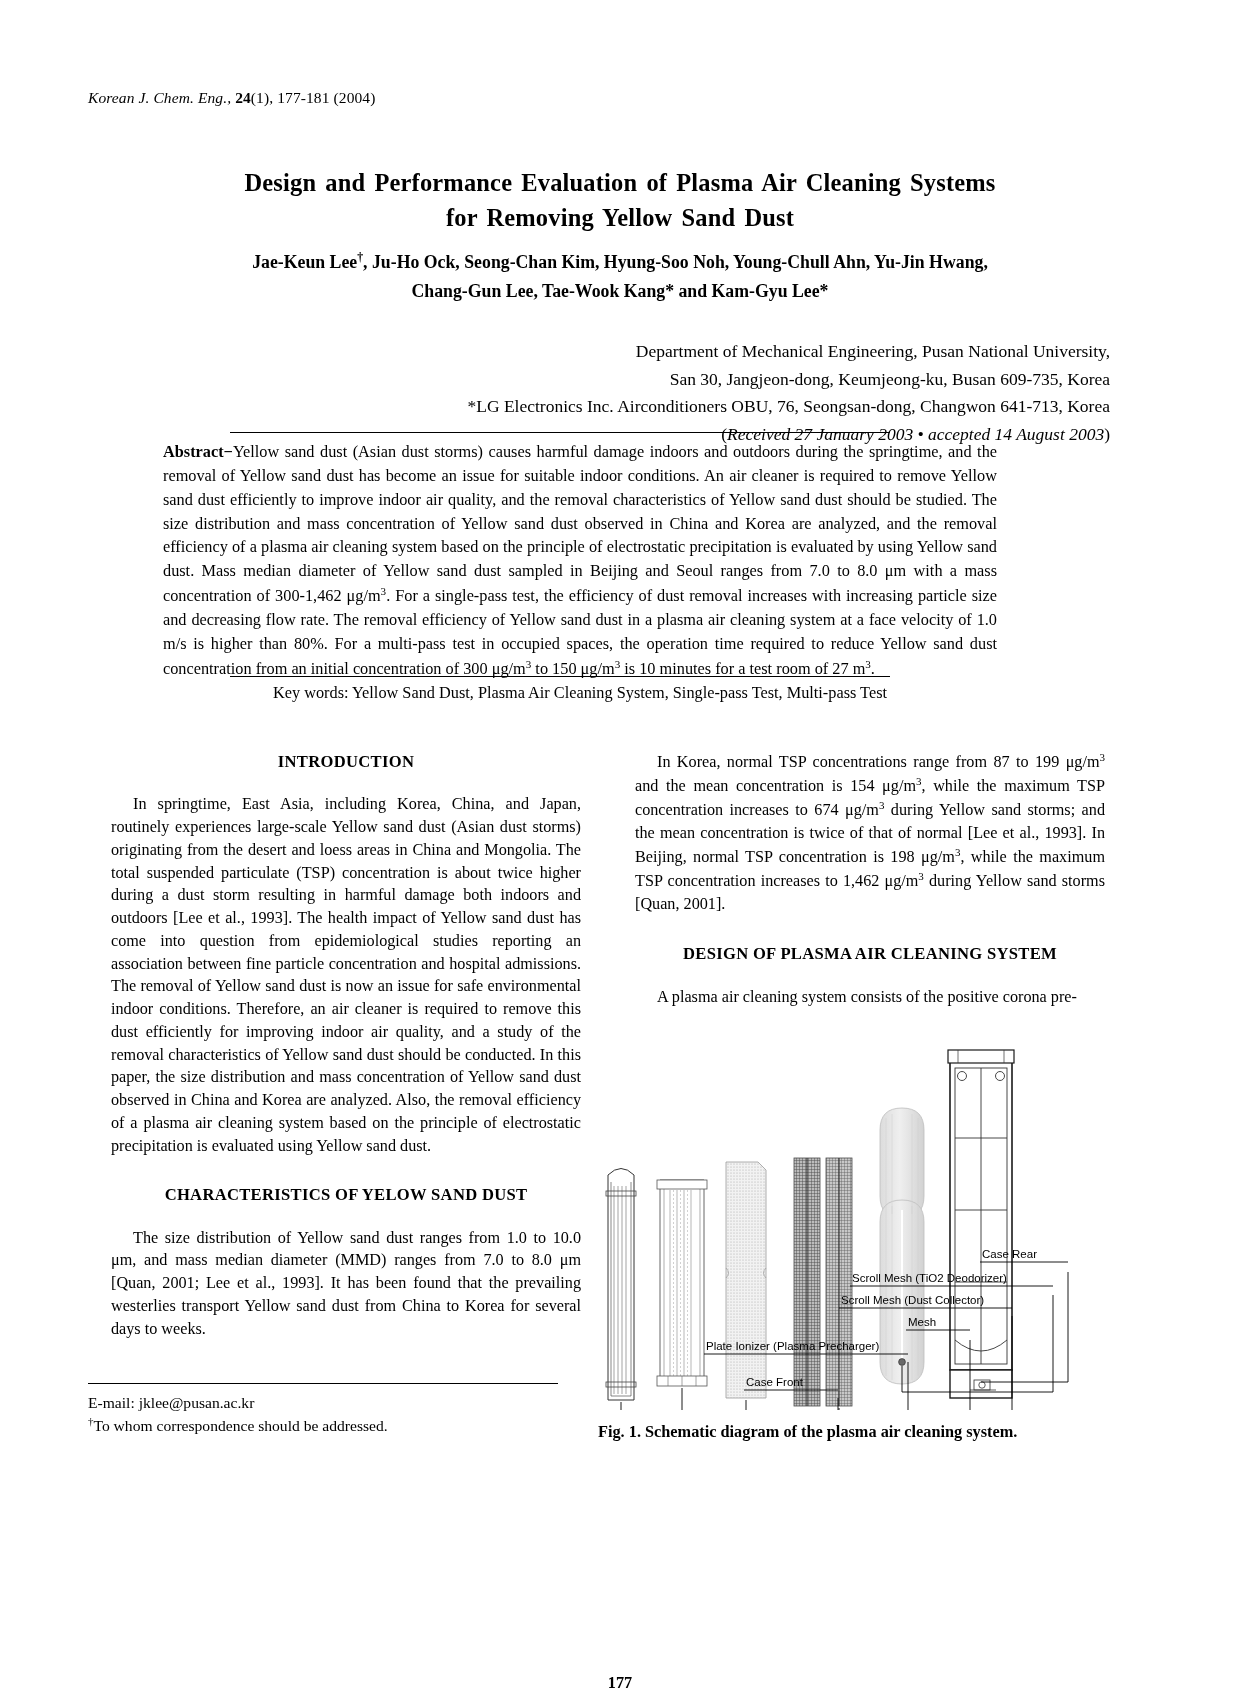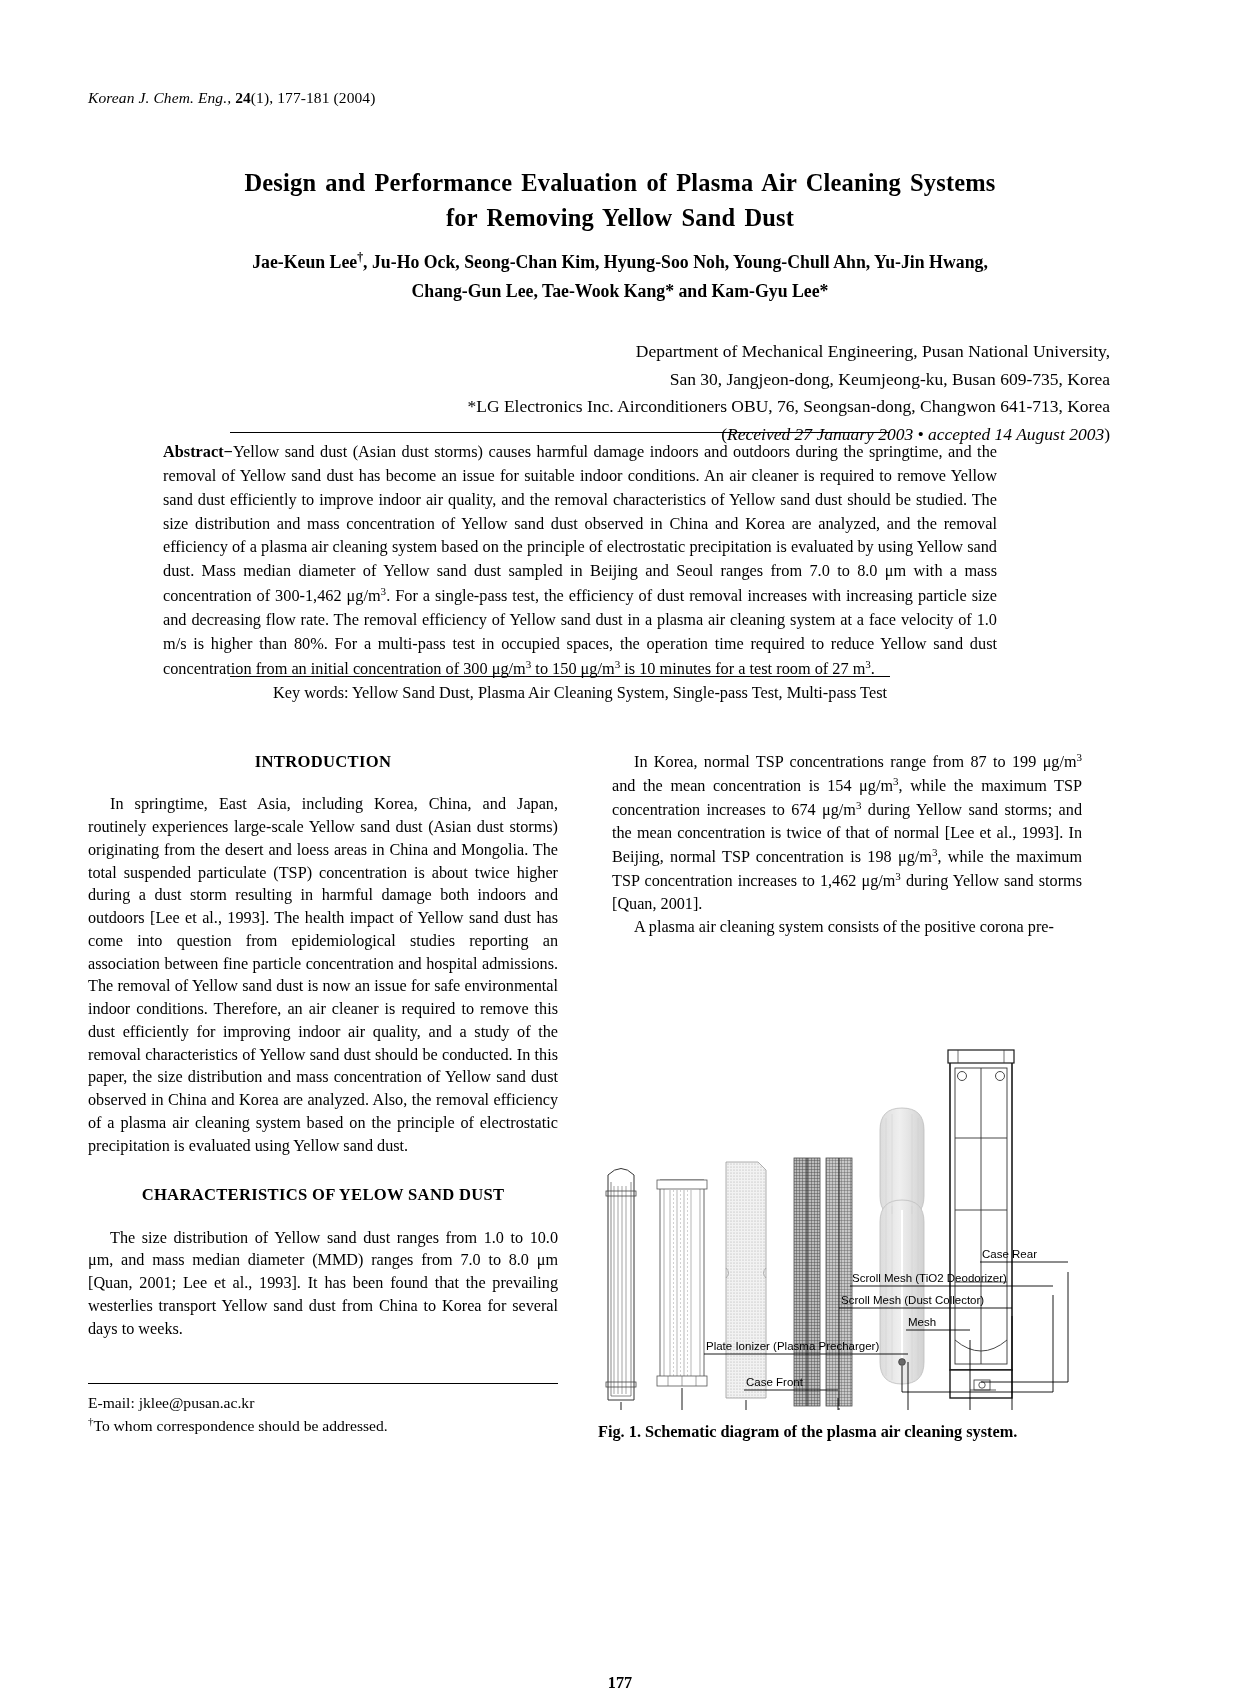--- a/index.html
+++ b/index.html
@@ -114,20 +114,21 @@
     text-align: center;
   }
 
   
   .col {
     position: absolute;
     font-size: 16.2px;
     line-height: 1.405;
     text-align: justify;
     text-justify: inter-word;
+    margin-left: 23px;
   }
   .col-left  { left: 88px;  top: 750px; width: 470px; }
   .col-right { left: 612px; top: 750px; width: 470px; }
 
   .secthead {
     text-align: center;
     font-weight: bold;
     font-size: 16.6px;
     letter-spacing: 0.3px;
     margin: 0 0 20px 0;
@@ -222,20 +223,21 @@
 
   <div class="col col-left">
     <div class="secthead">INTRODUCTION</div>
     <p class="body">In springtime, East Asia, including Korea, China, and Japan, routinely experiences large-scale Yellow sand dust (Asian dust storms) originating from the desert and loess areas in China and Mongolia. The total suspended particulate (TSP) concentration is about twice higher during a dust storm resulting in harmful damage both indoors and outdoors [Lee et al., 1993]. The health impact of Yellow sand dust has come into question from epidemiological studies reporting an association between fine particle concentration and hospital admissions. The removal of Yellow sand dust is now an issue for safe environmental indoor conditions. Therefore, an air cleaner is required to remove this dust efficiently for improving indoor air quality, and a study of the removal characteristics of Yellow sand dust should be conducted. In this paper, the size distribution and mass concentration of Yellow sand dust observed in China and Korea are analyzed. Also, the removal efficiency of a plasma air cleaning system based on the principle of electrostatic precipitation is evaluated using Yellow sand dust.</p>
     <div class="secthead spaced-top">CHARACTERISTICS OF YELOW SAND DUST</div>
     <p class="body">The size distribution of Yellow sand dust ranges from 1.0 to 10.0 μm, and mass median diameter (MMD) ranges from 7.0 to 8.0 μm [Quan, 2001; Lee et al., 1993]. It has been found that the prevailing westerlies transport Yellow sand dust from China to Korea for several days to weeks.</p>
   </div>
 
   <div class="col col-right">
     <p class="body"><span>In Korea, normal TSP concentrations range from 87 to 199 μg/m</span><sup>3</sup><span> and the mean concentration is 154 μg/m</span><sup>3</sup><span>, while the maximum TSP concentration increases to 674 μg/m</span><sup>3</sup><span> during Yellow sand storms; and the mean concentration is twice of that of normal [Lee et al., 1993]. In Beijing, normal TSP concentration is 198 μg/m</span><sup>3</sup><span>, while the maximum TSP concentration increases to 1,462 μg/m</span><sup>3</sup><span> during Yellow sand storms [Quan, 2001].</span></p>
+    <div class="secthead spaced-top">DESIGN OF PLASMA AIR CLEANING SYSTEM</div>
     <p class="body">A plasma air cleaning system consists of the positive corona pre-</p>
   </div>
 
   <div class="figure-wrap">
     <svg width="490" height="400" viewBox="0 0 490 400">
       <defs>
         <pattern id="fineDots" width="3" height="3" patternUnits="userSpaceOnUse">
           <rect width="3" height="3" fill="#f2f2f2"></rect>
           <circle cx="1" cy="1" r="0.55" fill="#a8a8a8"></circle>
         </pattern>

